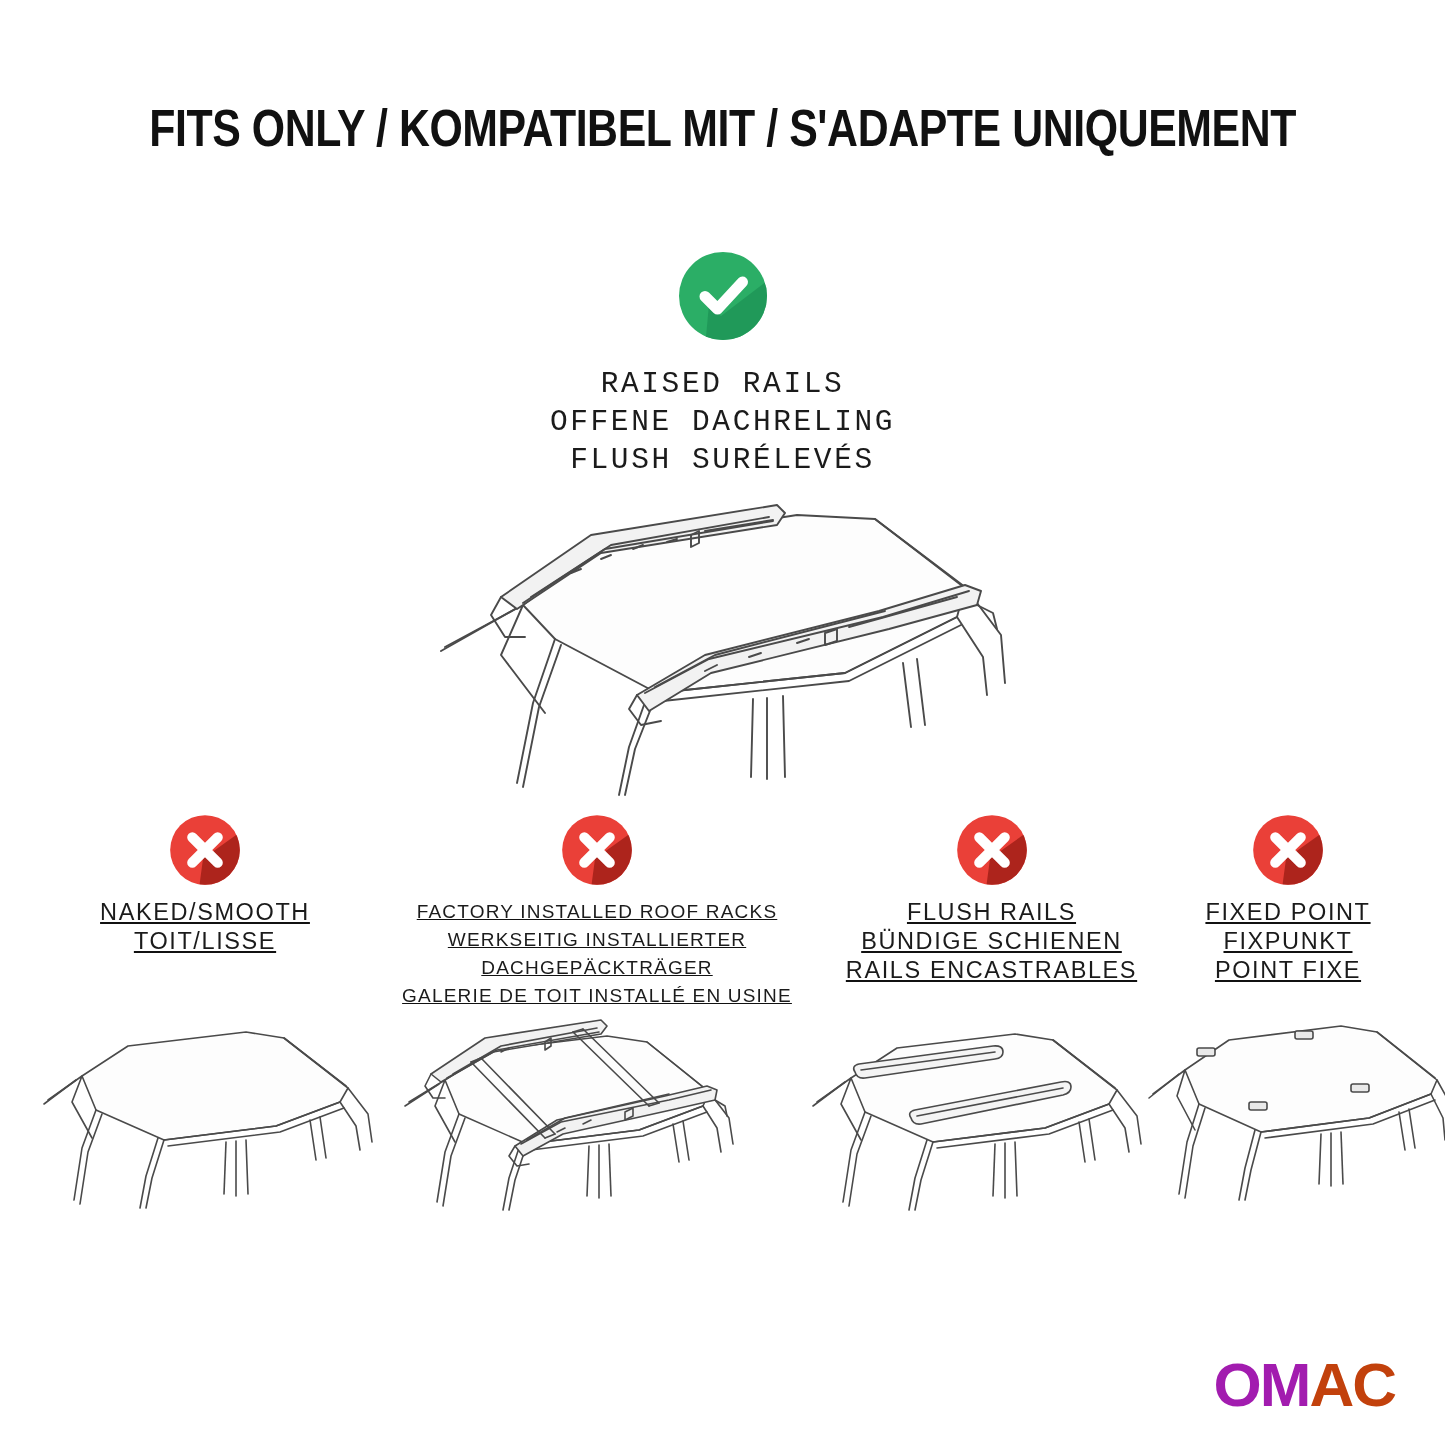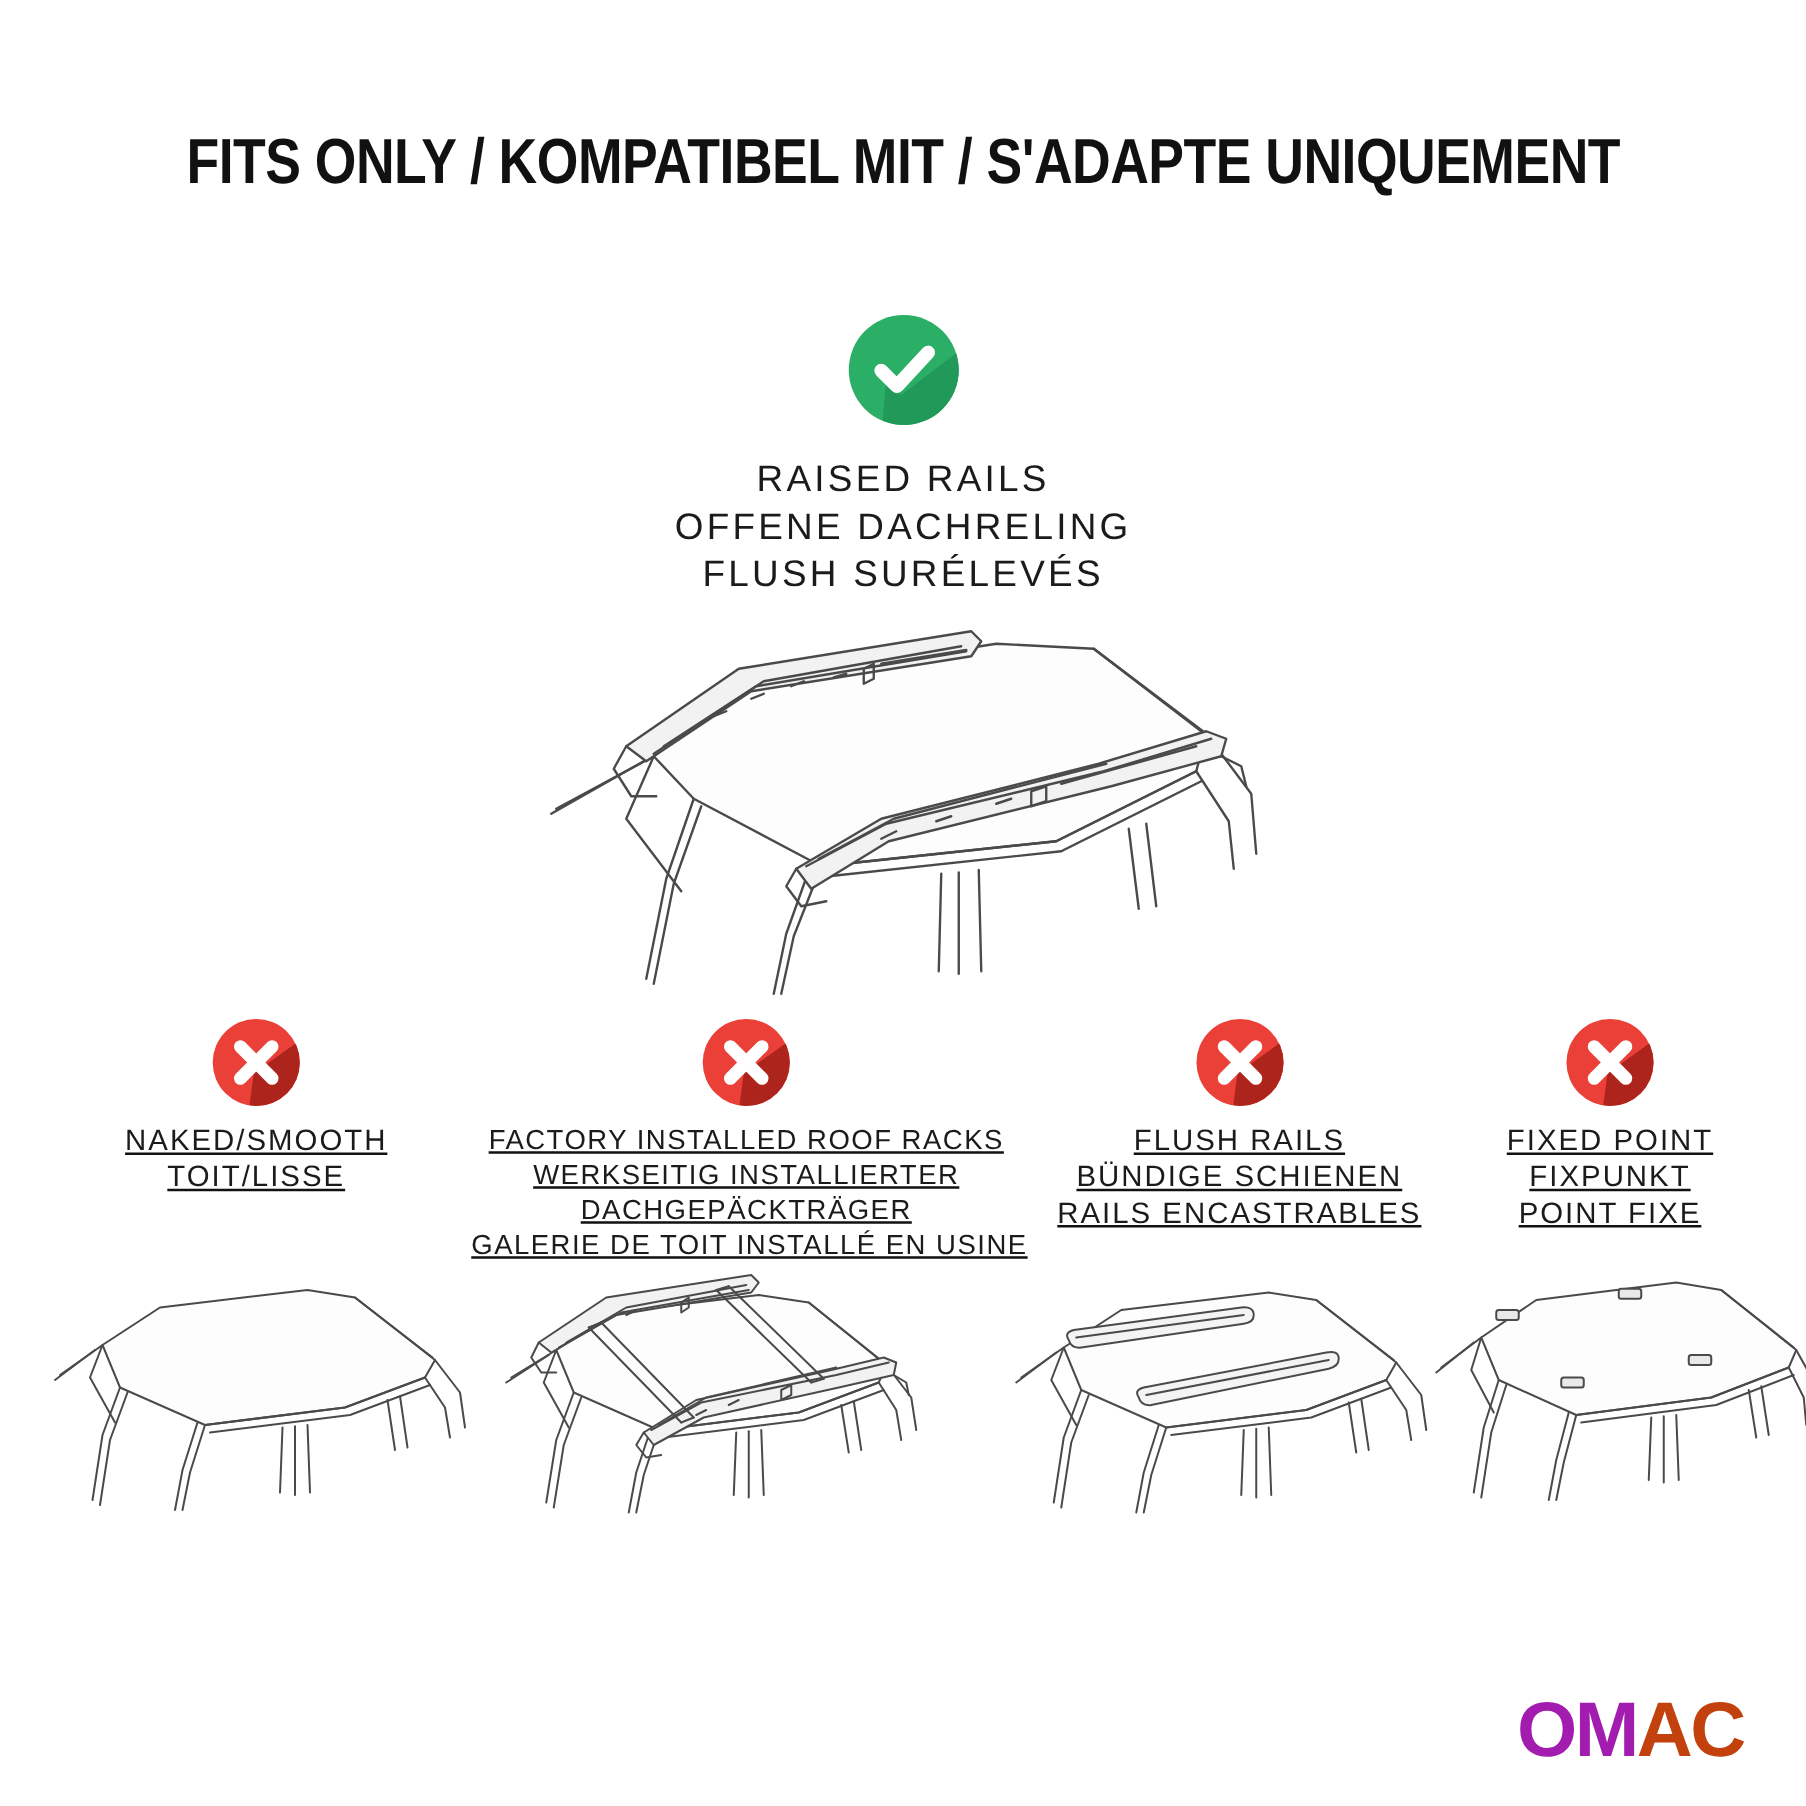--- a/index.html
+++ b/index.html
@@ -42,20 +42,21 @@
     margin:0 auto;
   }
   .fit-labels{
     margin-top:21px;
     font-size:29.5px;
     line-height:38px;
     letter-spacing:2.6px;
     font-weight:300;
     color:#1b1b1b;
     white-space:nowrap;
+    font-family:Liberation Mono, monospace;
   }
   .fit-labels div{white-space:nowrap;}
 
   .hero-art{
     position:absolute;
     left:405px;top:487px;
     width:640px;height:310px;
   }
 
   
@@ -77,21 +78,21 @@
 
   .col .x-wrap{height:86px;}
   .col .labels{
     font-size:23.5px;
     line-height:29px;
     letter-spacing:1.6px;
     font-weight:300;
     color:#1b1b1b;
     white-space:nowrap;
   }
-  .col-1 .labels{font-size:22px;line-height:28px;letter-spacing:1.2px;}
+  .col-1 .labels{font-size:19px;line-height:28px;letter-spacing:1.2px;}
   .col .labels div{white-space:nowrap;}
 
   .col-art{
     position:absolute;
     left:0;
   }
   .art-0{top:198px;left:-5px;width:350px;height:230px;}
   .art-1{top:190px;left:8px;width:360px;height:238px;}
   .art-2{top:196px;left:-34px;width:370px;height:230px;}
   .art-3{top:196px;left:-18px;width:300px;height:230px;}

